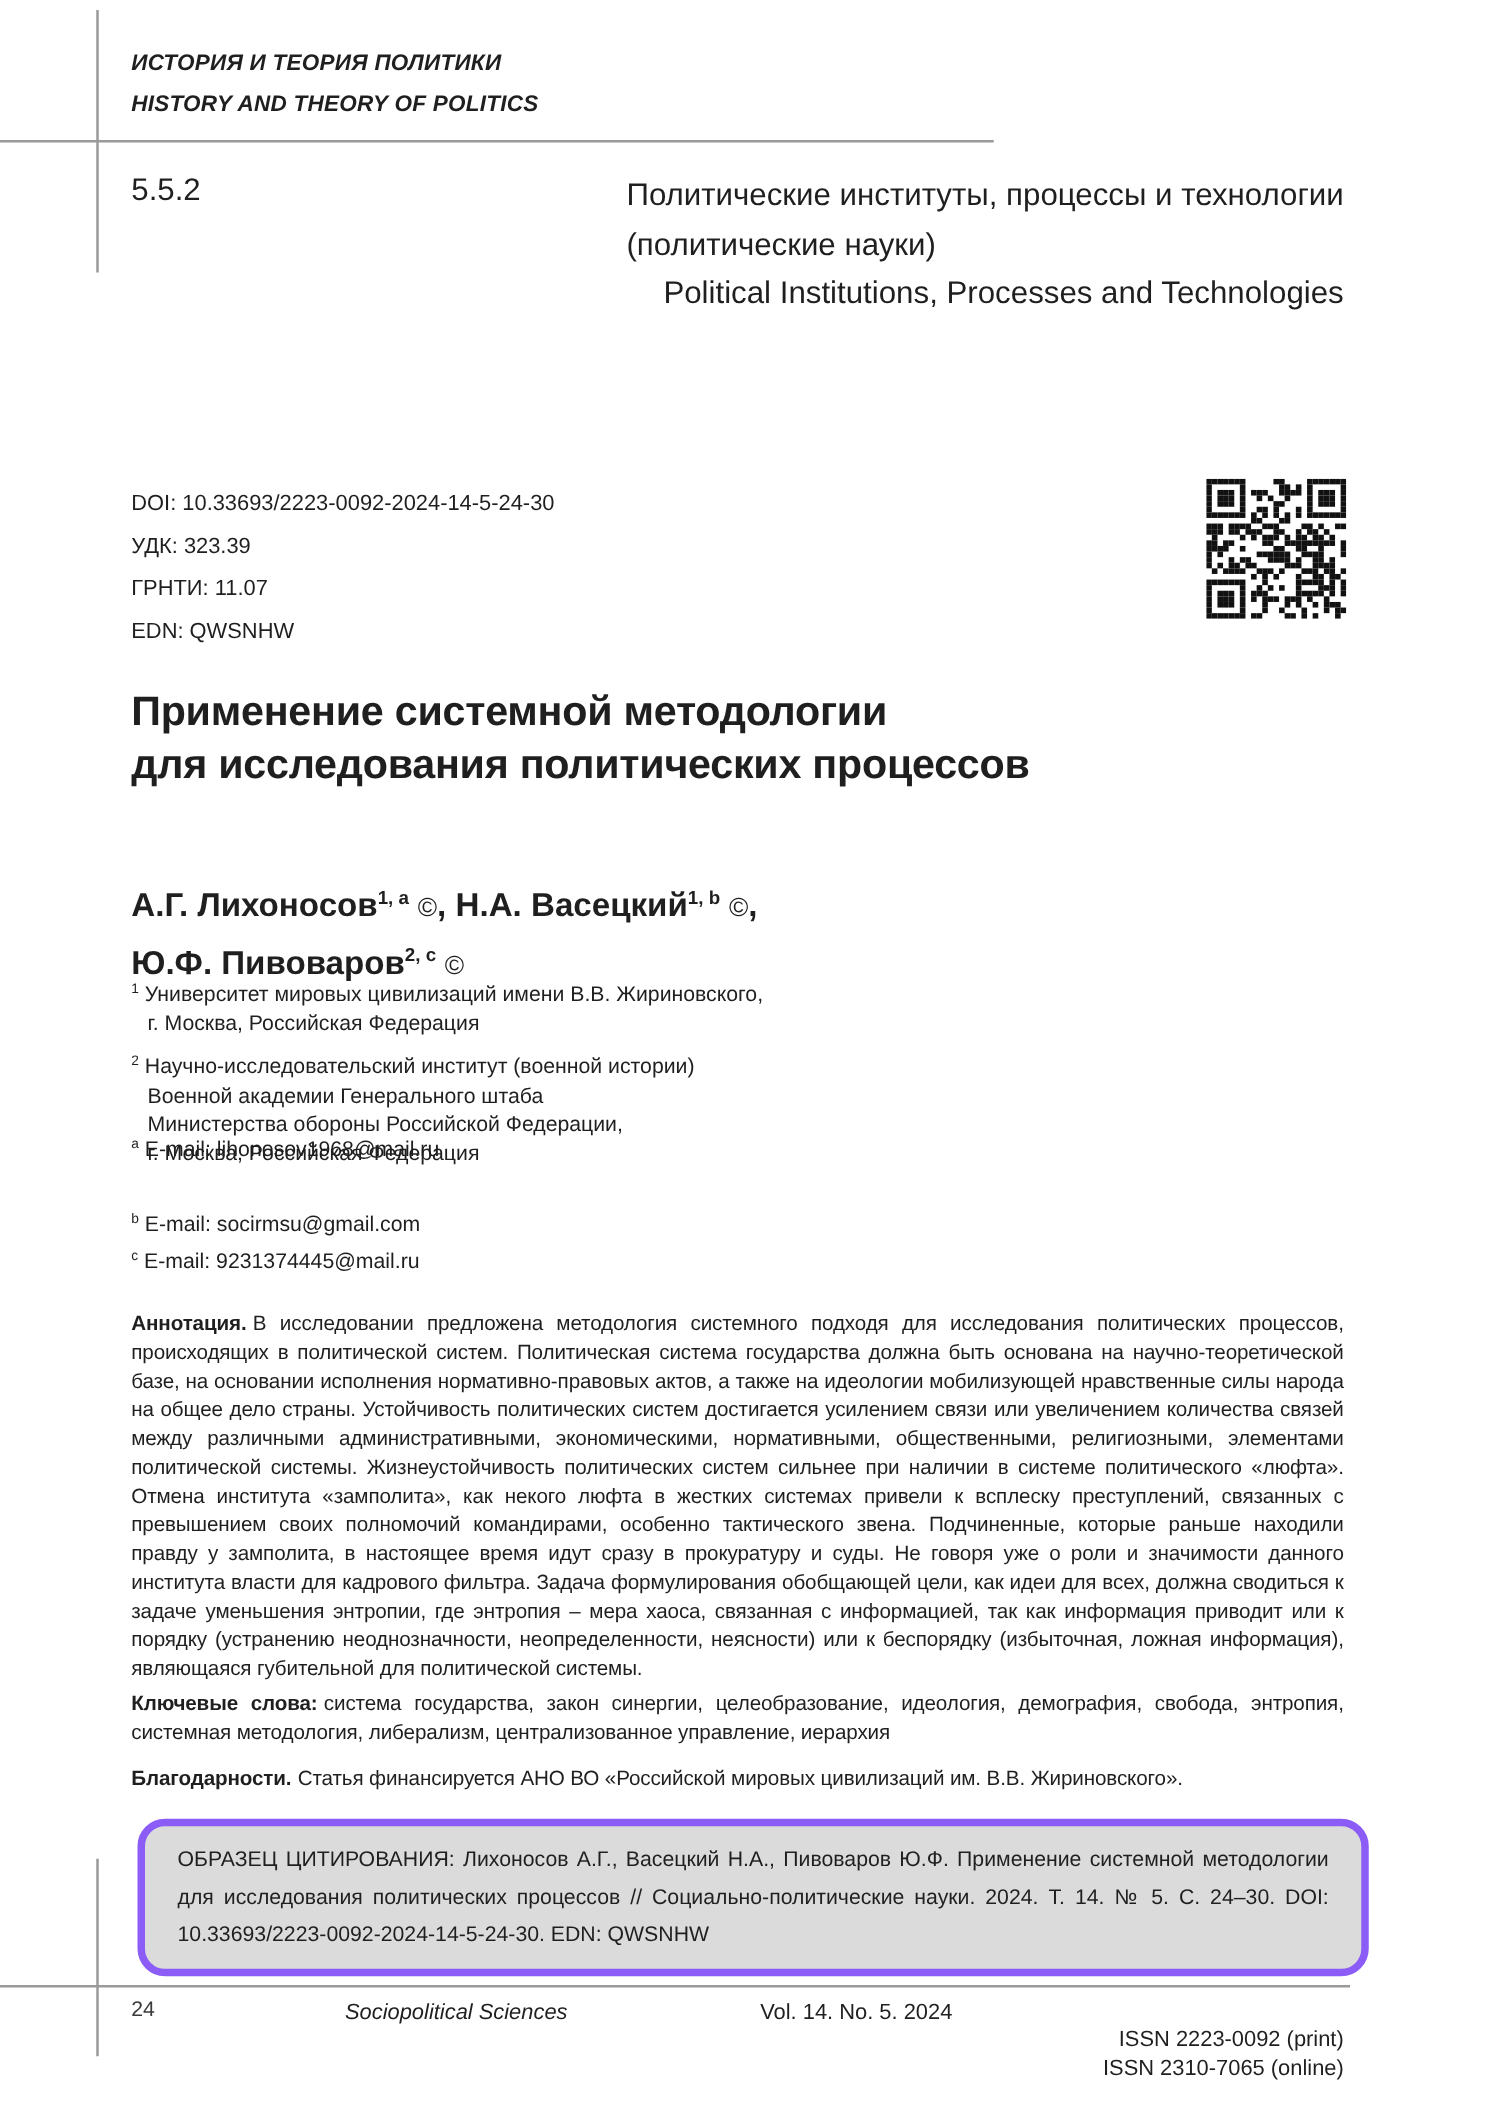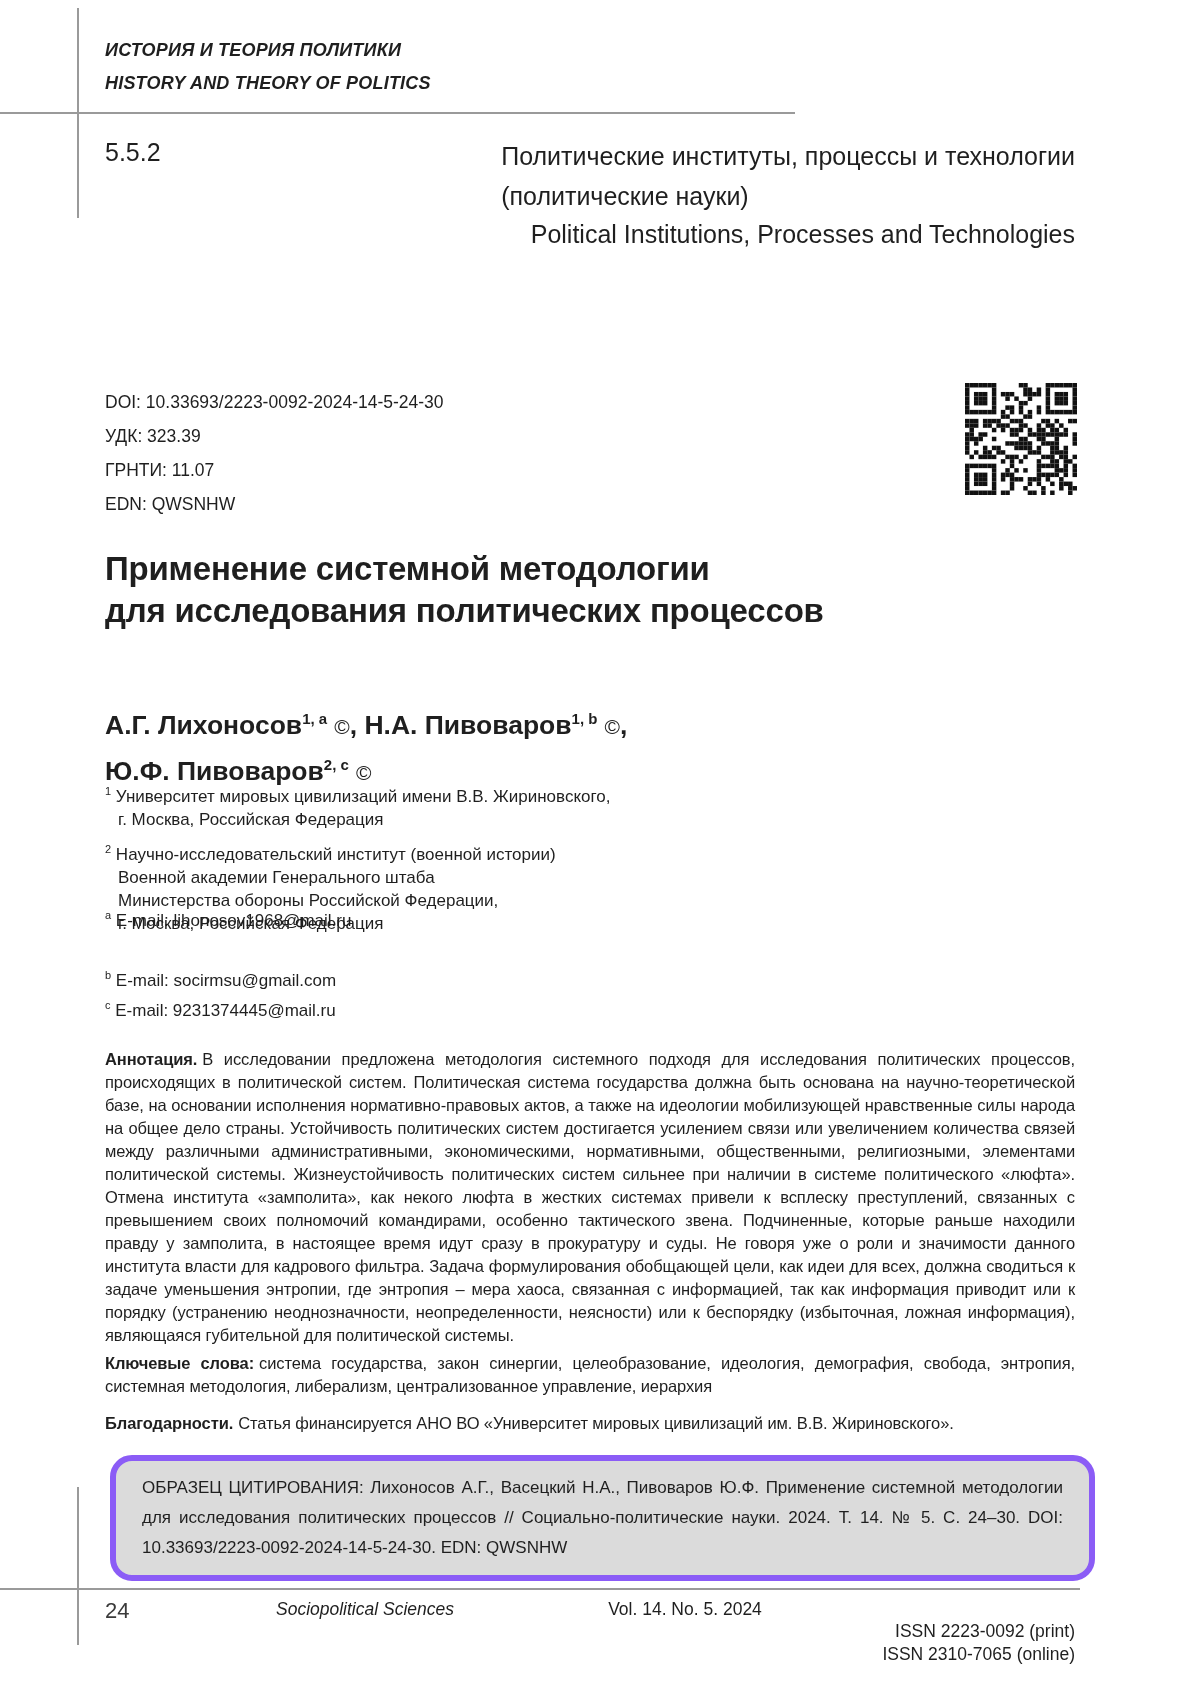--- a/index.html
+++ b/index.html
@@ -45,21 +45,21 @@
   .para .lbl{font-weight:700;margin-right:5px;}
 
   
   .cite-box{
     left:110px;top:1455px;width:985px;box-sizing:border-box;
     background:#dbdbdb;border:6px solid #8b5cf6;border-radius:22px;
     padding:12px 26px;font-size:17px;line-height:30px;text-align:justify;
   }
 
   
-  .footer-page{left:105px;top:1598px;font-size:22px;color:#3a3a3a;}
+  .footer-page{left:105px;top:1598px;font-size:17px;color:#3a3a3a;}
   .footer-journal{left:250px;top:1599px;width:230px;text-align:center;font-size:17.5px;font-style:italic;}
   .footer-vol{left:560px;top:1599px;width:250px;text-align:center;font-size:17.5px;}
   .footer-issn{right:125px;top:1596px;text-align:right;font-size:17.5px;line-height:23px;margin-top:24px;}
 </style>
 </head>
 <body>
 
 <div class="vrule" style="left:77px;top:8px;height:210px;"></div>
 <div class="hrule" style="left:0;top:112px;width:795px;"></div>
 <div class="vrule" style="left:77px;top:1487px;height:158px;"></div>
@@ -401,21 +401,21 @@
   </svg>
 
 <div class="abs title">
   <div>Применение системной методологии</div>
   <div>для исследования политических процессов</div>
 </div>
 
 <div class="abs authors">
   <div>
     <span>А.Г. Лихоносов</span><sup>1, a</sup><span class="mark">©</span><span>, </span>
-    <span>Н.А. Пивоваров</span><sup>1, b</sup><span class="mark">©</span><span>,</span>
+    <span>Н.А. Васецкий</span><sup>1, b</sup><span class="mark">©</span><span>,</span>
   </div>
   <div>
     <span>Ю.Ф. Пивоваров</span><sup>2, c</sup><span class="mark">©</span>
   </div>
 </div>
 
 <div class="abs aff" style="top:780px;">
   <div class="first"><sup>1</sup> <span>Университет мировых цивилизаций имени В.В. Жириновского,</span></div>
   <div>г. Москва, Российская Федерация</div>
 </div>
@@ -433,21 +433,21 @@
 
 <p class="abs para" style="top:1048px;margin:0;">
   <span class="lbl">Аннотация.</span><span>В исследовании предложена методология системного подходя для исследования политических процессов, происходящих в политической систем. Политическая система государства должна быть основана на научно-теоретической базе, на основании исполнения нормативно-правовых актов, а также на идеологии мобилизующей нравственные силы народа на общее дело страны. Устойчивость политических систем достигается усилением связи или увеличением количества связей между различными административными, экономическими, нормативными, общественными, религиозными, элементами политической системы. Жизнеустойчивость политических систем сильнее при наличии в системе политического «люфта». Отмена института «замполита», как некого люфта в жестких системах привели к всплеску преступлений, связанных с превышением своих полномочий командирами, особенно тактического звена. Подчиненные, которые раньше находили правду у замполита, в настоящее время идут сразу в прокуратуру и суды. Не говоря уже о роли и значимости данного института власти для кадрового фильтра. Задача формулирования обобщающей цели, как идеи для всех, должна сводиться к задаче уменьшения энтропии, где энтропия – мера хаоса, связанная с информацией, так как информация приводит или к порядку (устранению неоднозначности, неопределенности, неясности) или к беспорядку (избыточная, ложная информация), являющаяся губительной для политической системы.</span>
 </p>
 
 <p class="abs para" style="top:1352px;margin:0;">
   <span class="lbl">Ключевые слова:</span><span>система государства, закон синергии, целеобразование, идеология, демография, свобода, энтропия, системная методология, либерализм, централизованное управление, иерархия</span>
 </p>
 
 <p class="abs para" style="top:1412px;margin:0;">
-  <span class="lbl">Благодарности.</span><span>Статья финансируется АНО ВО «Университет мировых цивилизаций им. В.В. Жириновского».</span>
+  <span class="lbl">Благодарности.</span><span>Статья финансируется АНО ВО «Российской мировых цивилизаций им. В.В. Жириновского».</span>
 </p>
 
 <div class="abs cite-box">
   <span>ОБРАЗЕЦ ЦИТИРОВАНИЯ:</span>
   <span>Лихоносов А.Г., Васецкий Н.А., Пивоваров Ю.Ф. Применение системной методологии для исследования политических процессов // Социально-политические науки. 2024. Т. 14. № 5. С. 24–30. DOI: 10.33693/2223-0092-2024-14-5-24-30. EDN: QWSNHW</span>
 </div>
 
 <div class="abs footer-page">24</div>
 <div class="abs footer-journal">Sociopolitical Sciences</div>
 <div class="abs footer-vol">Vol. 14. No. 5. 2024</div>

